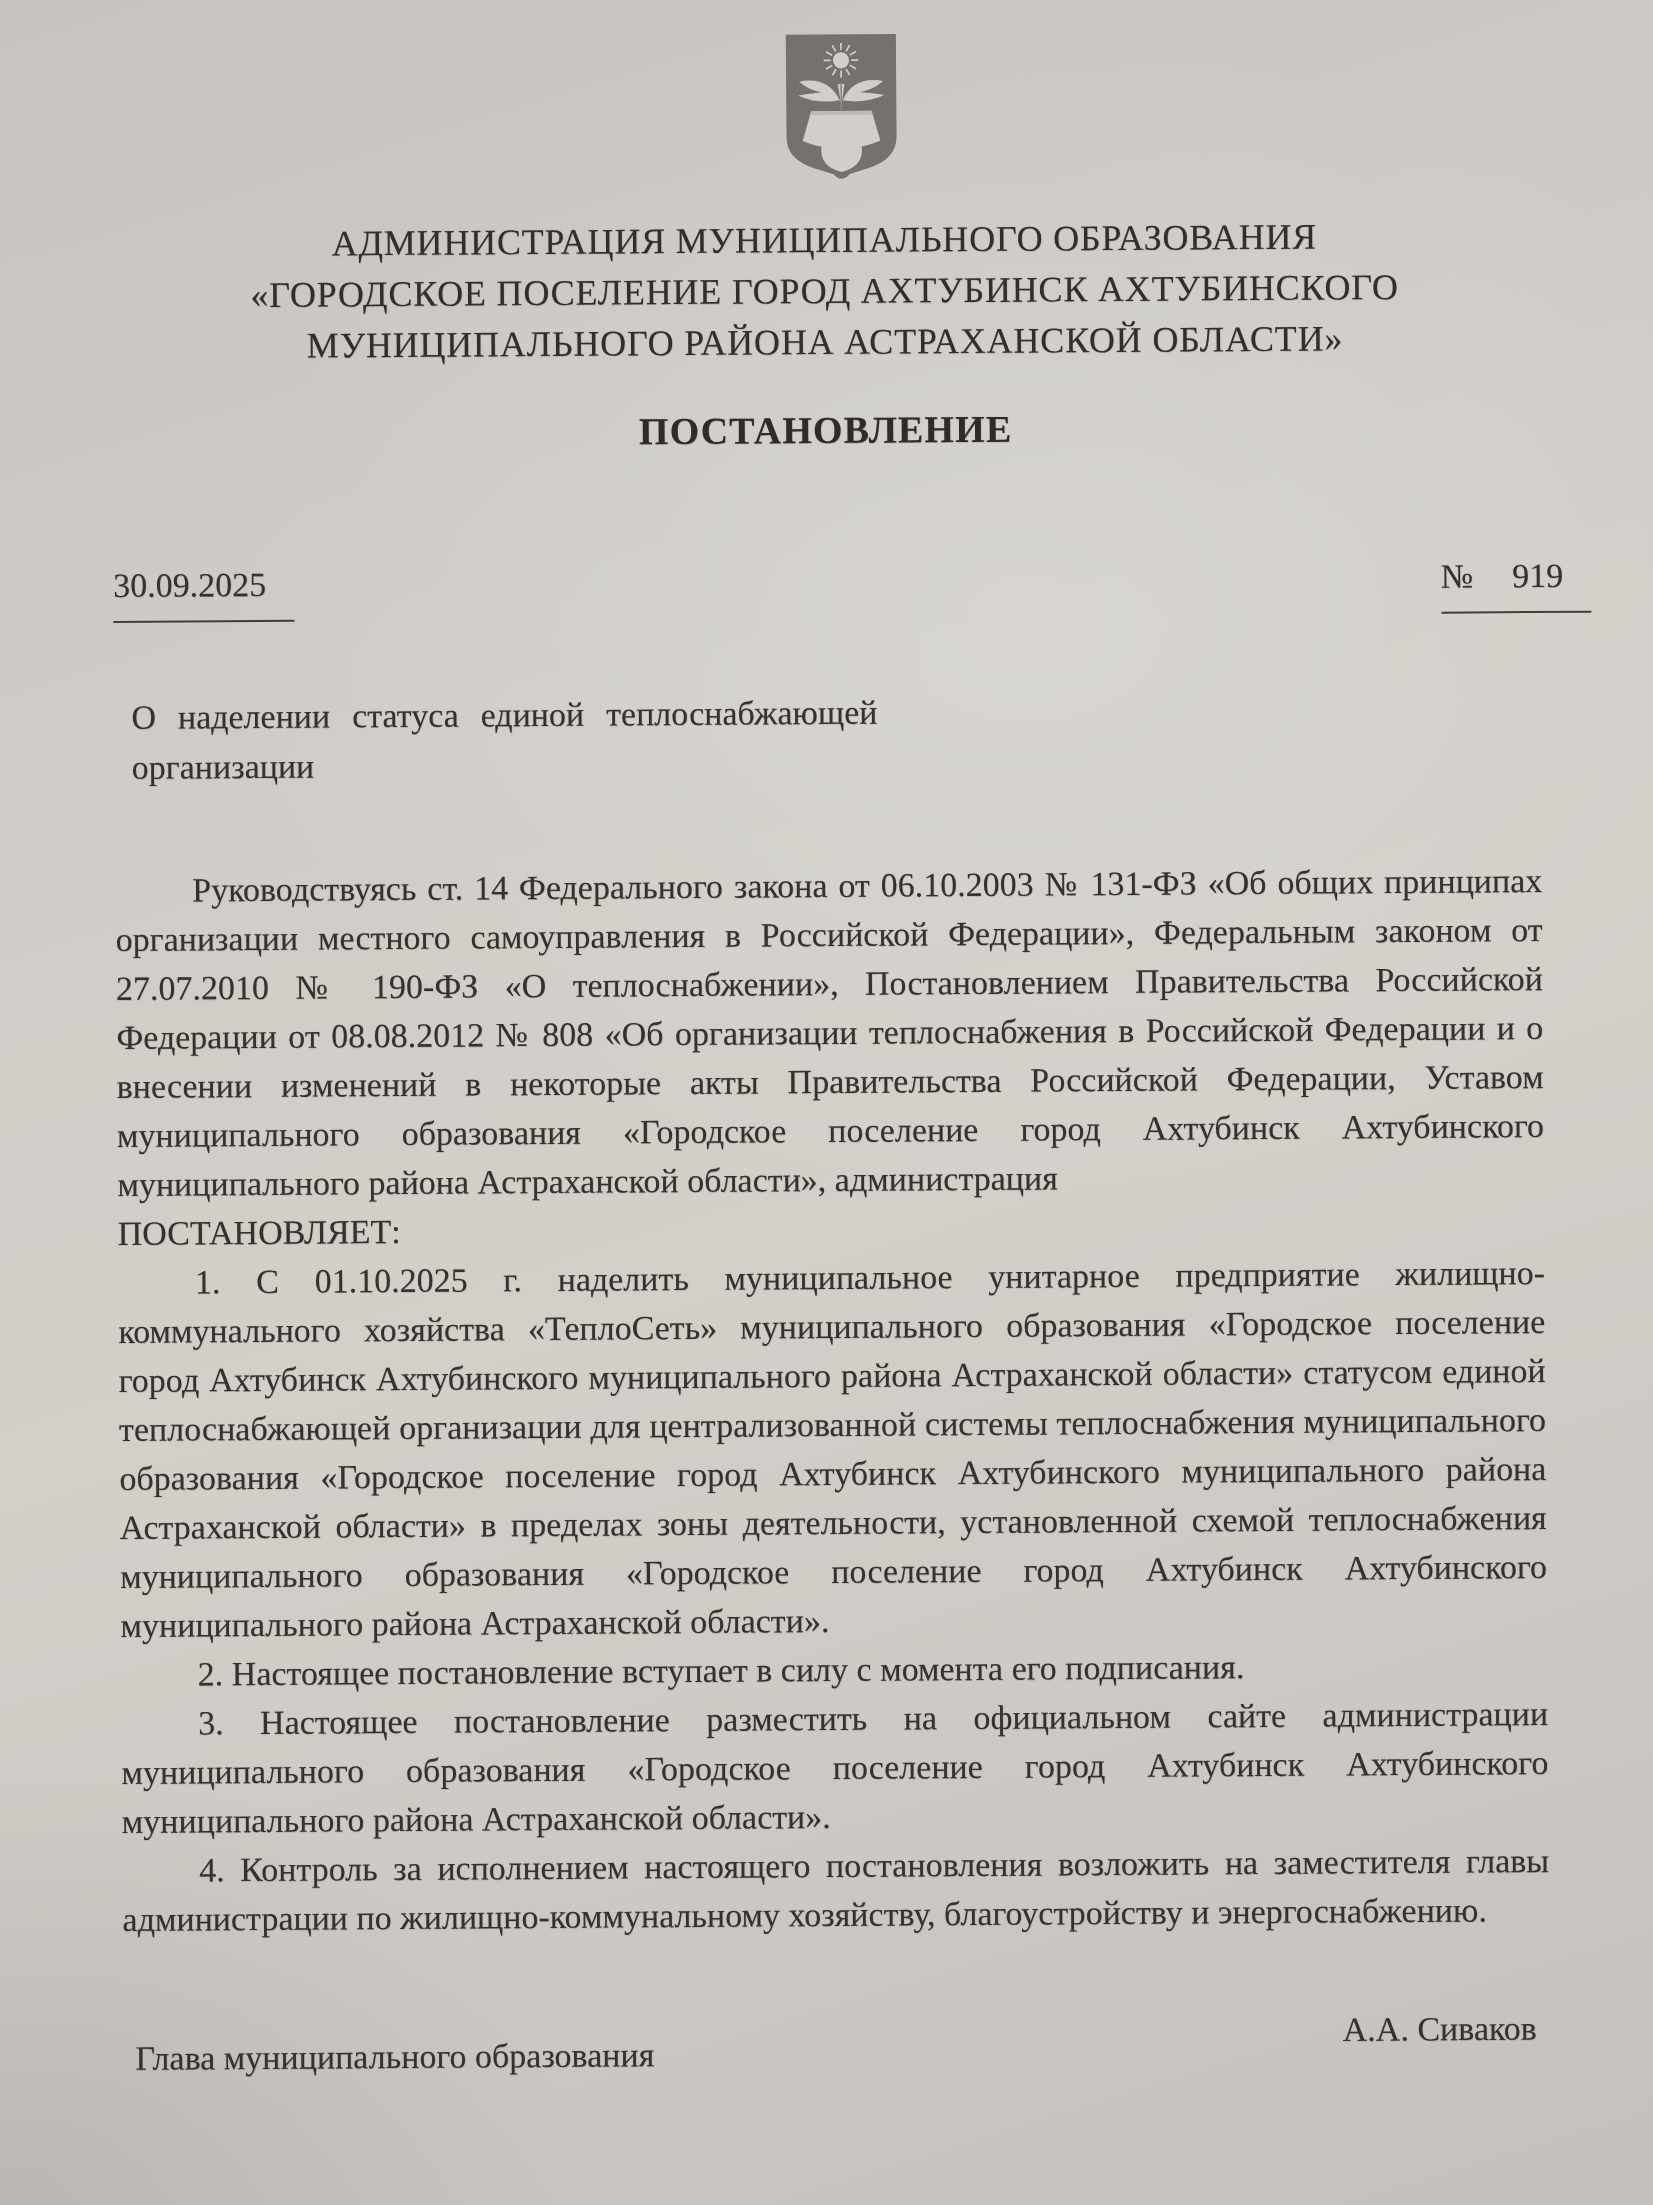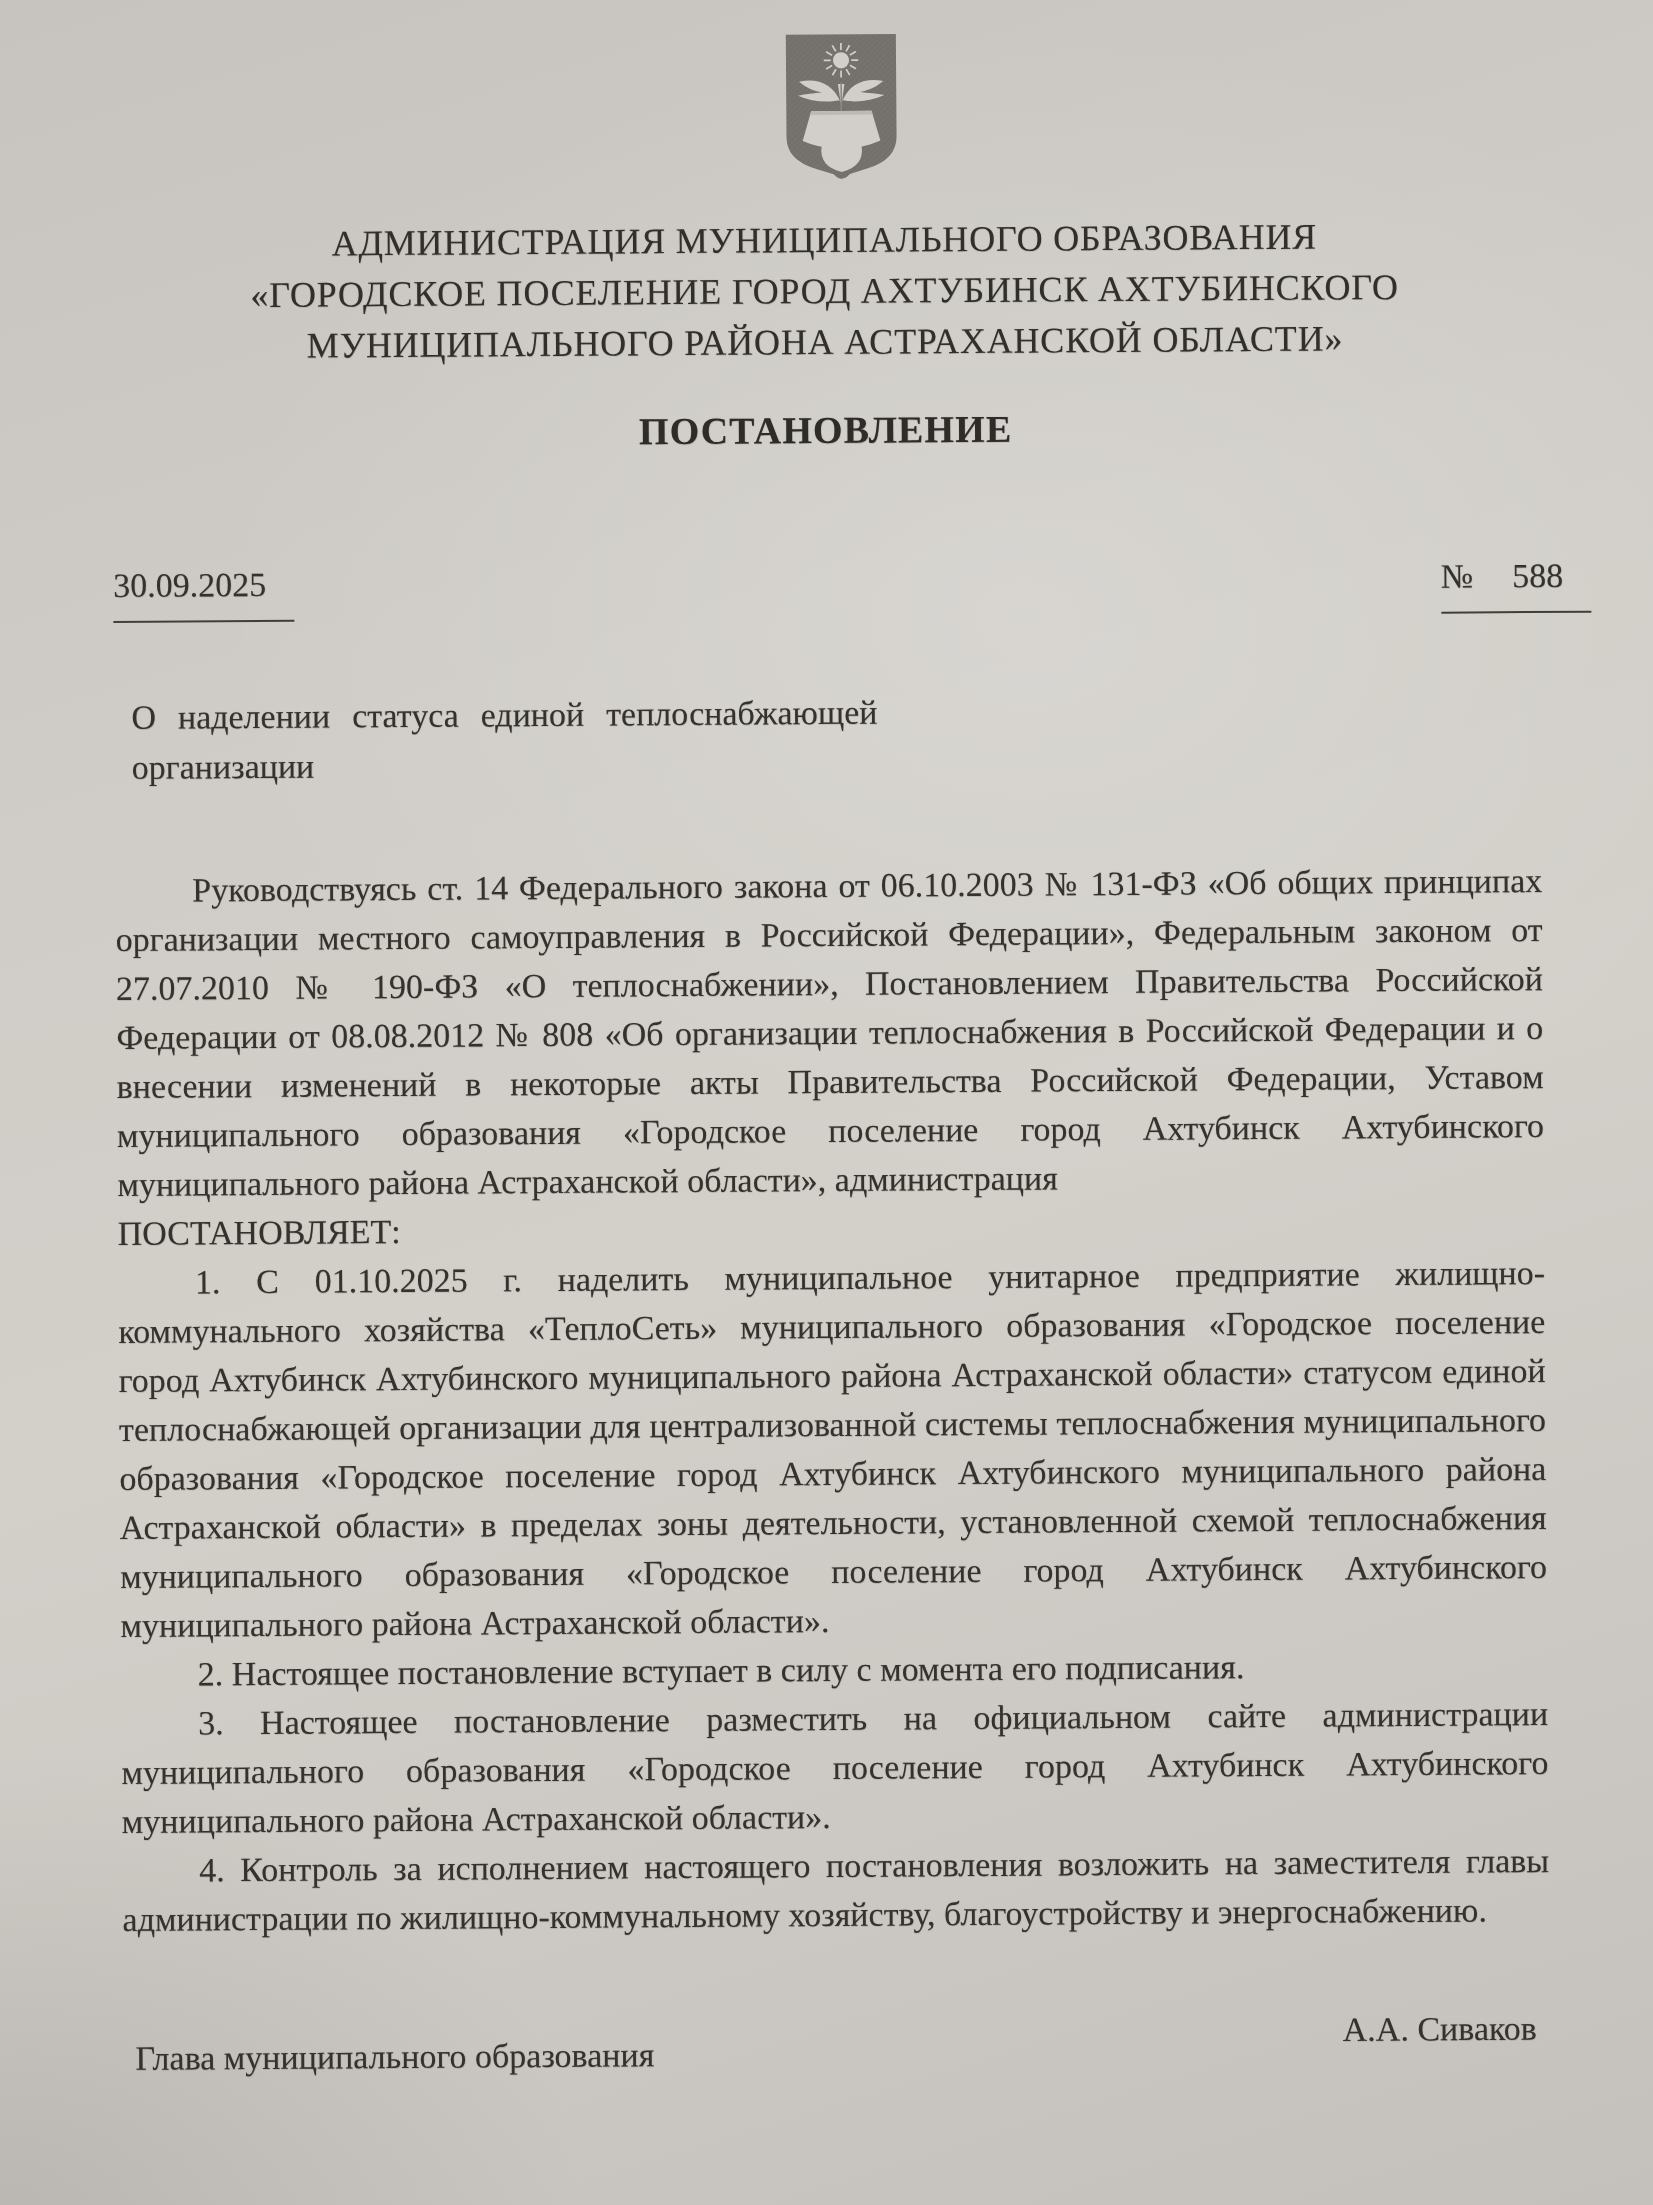--- a/index.html
+++ b/index.html
@@ -126,21 +126,21 @@
     <div class="doc-type">ПОСТАНОВЛЕНИЕ</div>
 
     <div class="meta-row">
       <span class="u">
           <span>30.09.2025</span>
           <span class="tail"></span>
         </span>
       <span class="u doc-number">
           <span>№</span>
           <span class="numgap"></span>
-          <span>588</span>
+          <span>919</span>
           <span class="tail"></span>
         </span>
     </div>
 
     <div class="subject">О наделении статуса единой теплоснабжающей организации</div>
 
     <div class="body-text">
         <p class="para indent">Руководствуясь ст. 14 Федерального закона от 06.10.2003 № 131-ФЗ «Об общих принципах организации местного самоуправления в Российской Федерации», Федеральным законом от 27.07.2010 № 190-ФЗ «О теплоснабжении», Постановлением Правительства Российской Федерации от 08.08.2012 № 808 «Об организации теплоснабжения в Российской Федерации и о внесении изменений в некоторые акты Правительства Российской Федерации, Уставом муниципального образования «Городское поселение город Ахтубинск Ахтубинского муниципального района Астраханской области», администрация</p>
         <p class="para">ПОСТАНОВЛЯЕТ:</p>
         <p class="para indent">1. С 01.10.2025 г. наделить муниципальное унитарное предприятие жилищно-коммунального хозяйства «ТеплоСеть» муниципального образования «Городское поселение город Ахтубинск Ахтубинского муниципального района Астраханской области» статусом единой теплоснабжающей организации для централизованной системы теплоснабжения муниципального образования «Городское поселение город Ахтубинск Ахтубинского муниципального района Астраханской области» в пределах зоны деятельности, установленной схемой теплоснабжения муниципального образования «Городское поселение город Ахтубинск Ахтубинского муниципального района Астраханской области».</p>

